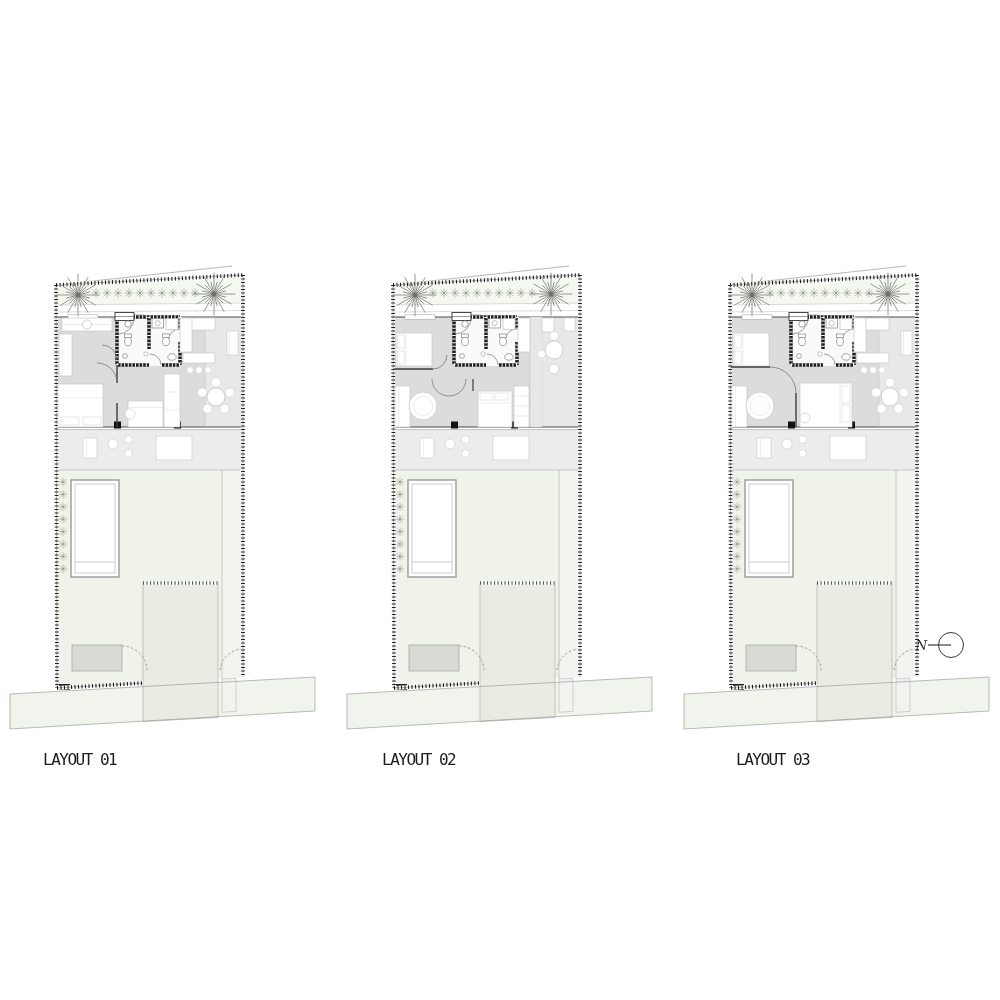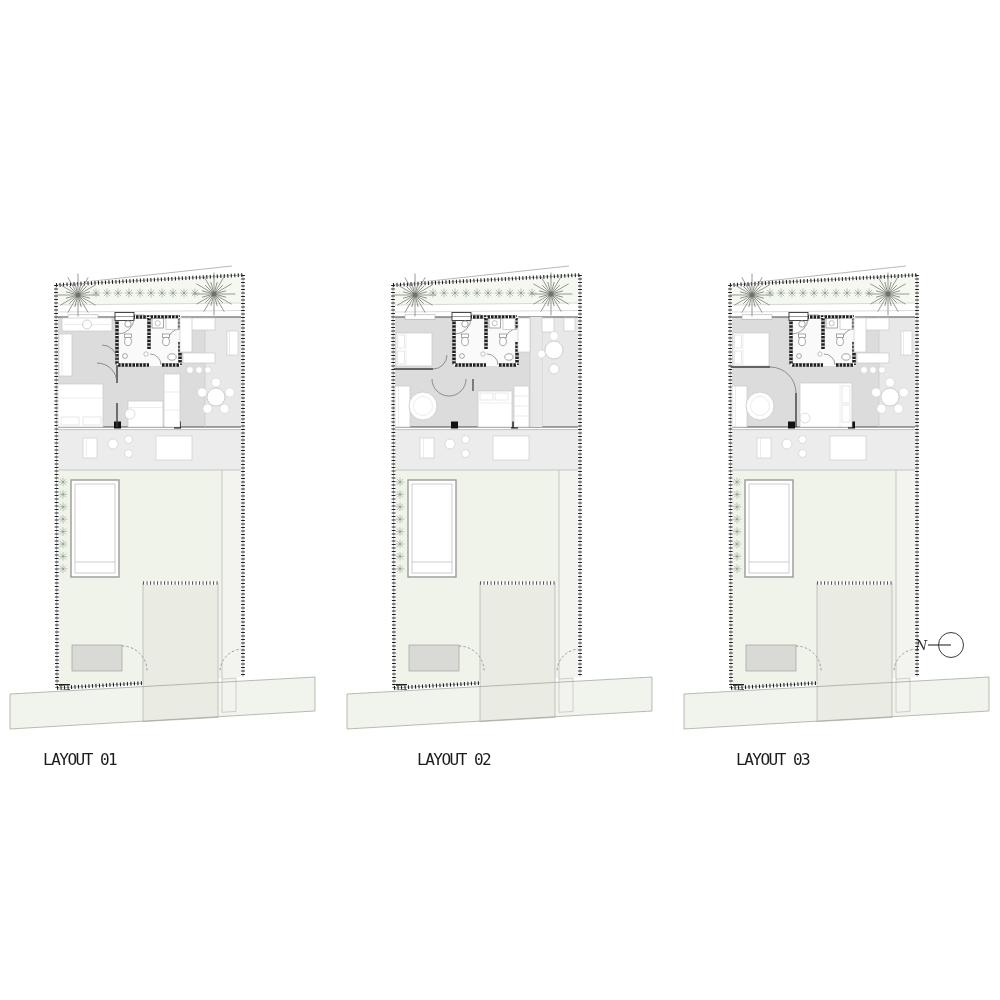--- a/index.html
+++ b/index.html
@@ -2,21 +2,21 @@
 <html style="--page-bg: #ffffff; --label-text: #1c1c1c; --house-gray: #dcdcdc; --dining-gray: #e8e8e8; --terrace-gray: #ececec; --garden-green: #f0f3ea; --road-green: #f1f4ec; --hedge-green: #f5f8f1; --wall-black: #1f1f1f;"><head>
 <meta charset="utf-8">
 <style>
   html,body{margin:0;padding:0;background:#ffffff;}
   .canvas{position:relative;width:1000px;height:1000px;background:var(--page-bg,#ffffff);overflow:hidden;
           font-family:"DejaVu Sans","Liberation Sans",sans-serif;}
   .plans-svg{position:absolute;left:0;top:0;}
   .layout-label{position:absolute;top:750px;font-family:"DejaVu Sans Mono","Liberation Mono",monospace;
                 font-size:16px;font-weight:500;letter-spacing:-1.5px;color:var(--label-text,#1c1c1c);
                 white-space:nowrap;}
-  .label-1{left:43px;} .label-2{left:417px;} .label-3{left:736px;}
+  .label-1{left:43px;} .label-2{left:382px;} .label-3{left:736px;}
 </style>
 </head>
 <body>
 
 <div class="canvas">
 
 <svg class="plans-svg" width="1000" height="1000" viewBox="0 0 1000 1000" xmlns="http://www.w3.org/2000/svg">
 
   <defs>
 

